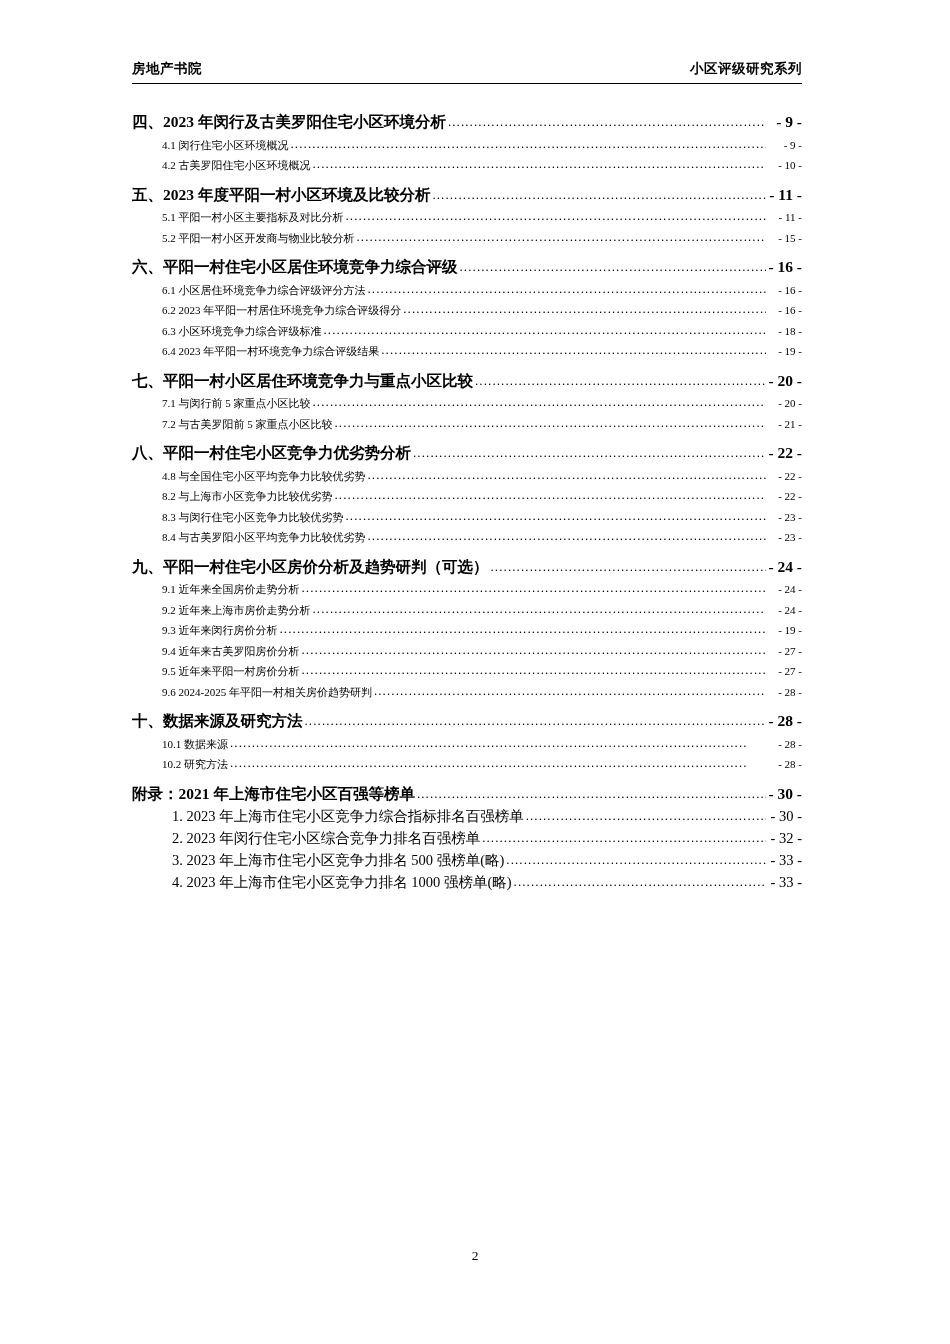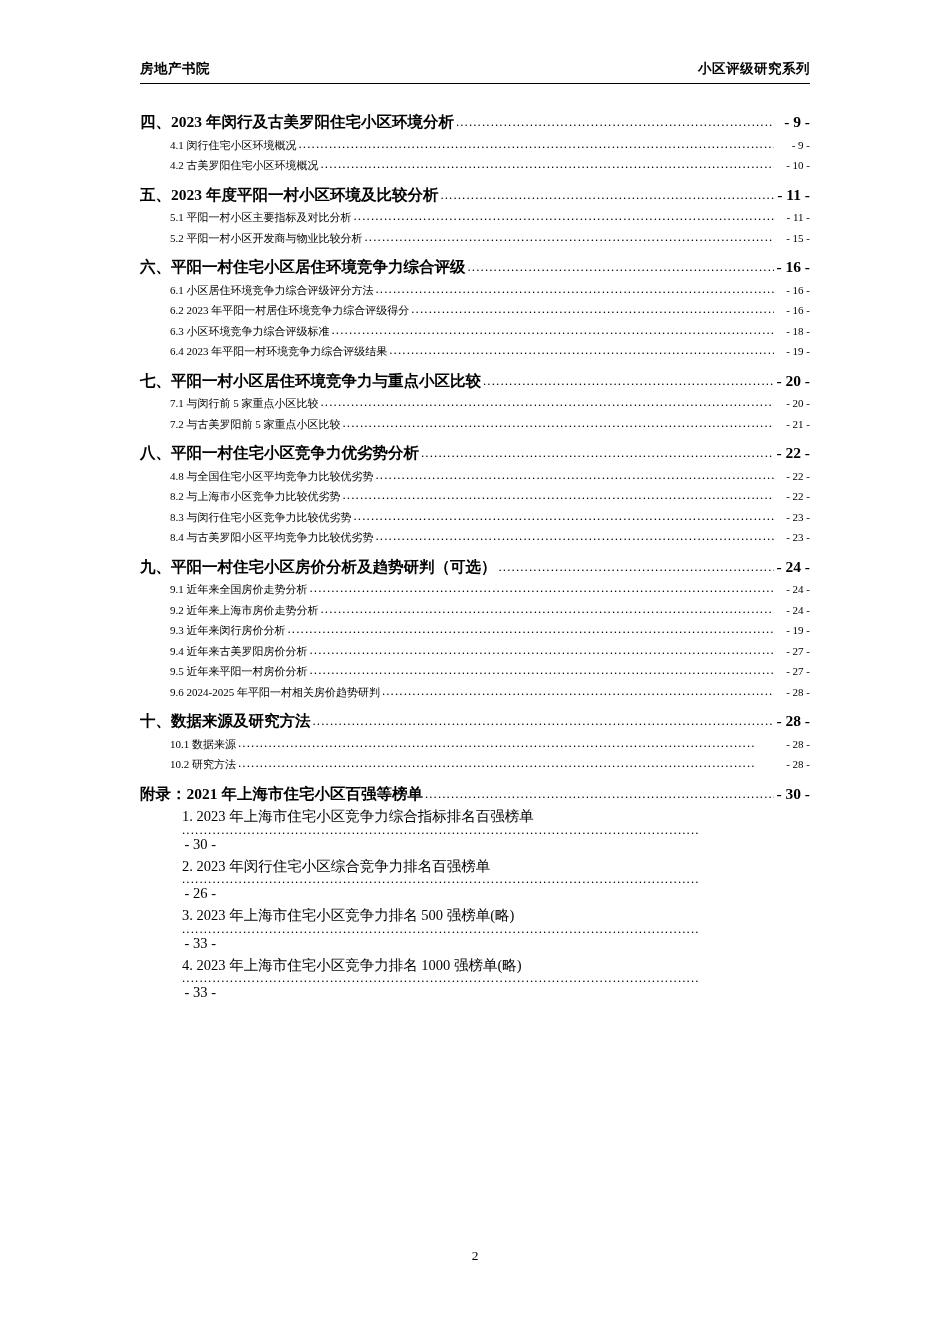--- a/index.html
+++ b/index.html
@@ -15,21 +15,21 @@
     position: relative;
     width: 950px;
     height: 1344px;
     margin: 0 auto;
     background: #ffffff;
     box-sizing: border-box;
     overflow: hidden;
   }
   .content {
     position: absolute;
-    left: 140px;
+    left: 132px;
     top: 60px;
     width: 670px;
   }
 
   
   .header {
     display: flex;
     justify-content: space-between;
     align-items: baseline;
     font-size: 13.5px;
@@ -89,21 +89,20 @@
   .lvl2 .toc-page {
     font-weight: normal;
     font-size: 11px;
   }
   .lvl2 {
     margin-left: 30px;
   }
   
   .lvl2b {
     margin-left: 40px;
-    flex-direction: column;
   }
   .lvl2b .toc-label,
   .lvl2b .toc-page {
     font-weight: normal;
     font-size: 14.5px;
   }
 
   
   .footer {
     position: absolute;
@@ -278,21 +277,21 @@
           <span class="toc-page">- 30 -</span>
         </div>
         <div class="toc-entry lvl2b">
           <span class="toc-label">1.  2023 年上海市住宅小区竞争力综合指标排名百强榜单</span>
           <span class="toc-dots">.......................................................................................................................</span>
           <span class="toc-page">- 30 -</span>
         </div>
         <div class="toc-entry lvl2b">
           <span class="toc-label">2.  2023 年闵行住宅小区综合竞争力排名百强榜单</span>
           <span class="toc-dots">.......................................................................................................................</span>
-          <span class="toc-page">- 26 -</span>
+          <span class="toc-page">- 32 -</span>
         </div>
         <div class="toc-entry lvl2b">
           <span class="toc-label">3.  2023 年上海市住宅小区竞争力排名 500 强榜单(略)</span>
           <span class="toc-dots">.......................................................................................................................</span>
           <span class="toc-page">- 33 -</span>
         </div>
         <div class="toc-entry lvl2b">
           <span class="toc-label">4.  2023 年上海市住宅小区竞争力排名 1000 强榜单(略)</span>
           <span class="toc-dots">.......................................................................................................................</span>
           <span class="toc-page">- 33 -</span>

